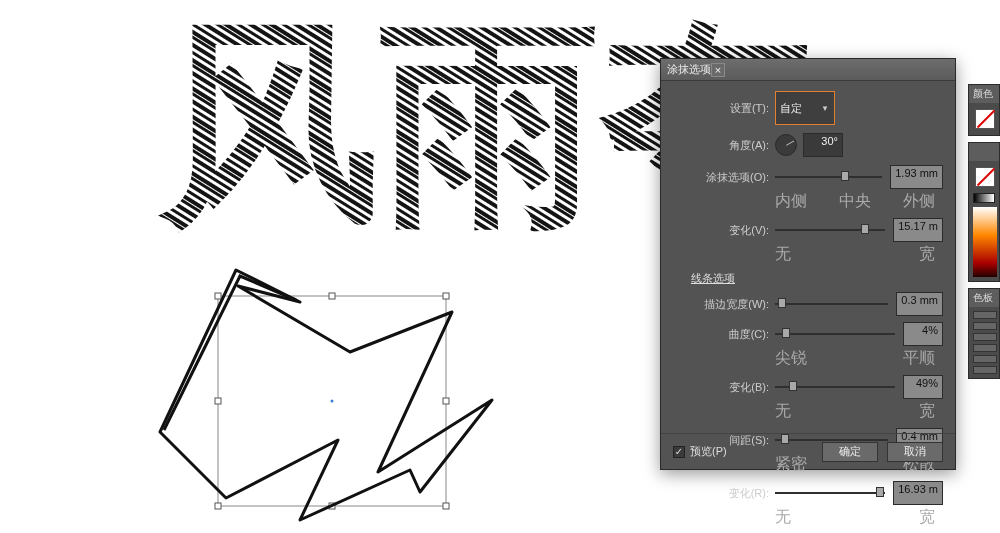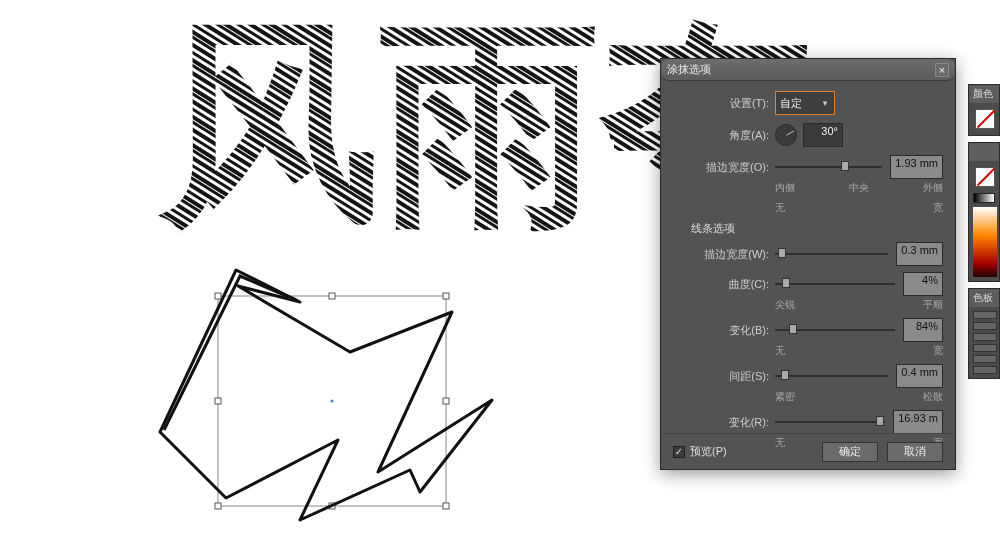--- a/index.html
+++ b/index.html
@@ -15,36 +15,35 @@
     background: #535353;
     border: 1px solid #2a2a2a;
     box-shadow: 0 4px 16px rgba(0,0,0,0.4);
     color: #ddd;
     font-size: 11px;
   }
   .dialog-titlebar {
     height: 22px;
     background: linear-gradient(#6d6d6d,#5b5b5b);
     border-bottom: 1px solid #3a3a3a;
-    display: flex; align-items: center; justify-content: space-between;
+    display: flex; align-items: center; 
     padding: 0 6px;
-    border-radius: 8px;
   }
   .dialog-title { color: #eee; font-size: 11px; }
   .dialog-close {
     width: 14px; height: 14px; line-height: 12px; text-align: center;
     border: 1px solid #888; background: #6a6a6a; color: #eee; font-size: 11px;
     cursor: pointer;
   }
   .dialog-body { padding: 10px 12px 8px 28px; }
   .row { display: flex; align-items: center; margin-bottom: 8px; }
   .row .label { width: 86px; text-align: right; padding-right: 6px; color: #ccc; }
   .dropdown {
     display: inline-flex; align-items: center;
-    height: 24px; background: #3f3f3f; border: 1px solid #e08030;
+    height: 34px; background: #3f3f3f; border: 1px solid #e08030;
     padding: 0 4px; min-width: 60px;
   }
   .dropdown .dd-text { flex: 1; color: #eee; }
   .dropdown .dd-arrow { width: 10px; text-align: center; color: #ccc; font-size: 9px; }
   .angle-dial {
     width: 22px; height: 22px; border-radius: 50%;
     background: #3a3a3a; border: 1px solid #2b2b2b;
     position: relative; margin-right: 6px;
   }
   .angle-dial::after {
@@ -63,22 +62,22 @@
   .slider {
     position: relative; flex: 1; height: 14px; margin-right: 8px;
   }
   .slider .track {
     position: absolute; left: 0; right: 0; top: 6px; height: 2px; background: #2f2f2f;
   }
   .slider .thumb {
     position: absolute; top: 1px; width: 8px; height: 10px;
     background: #a9a9a9; border: 1px solid #333;
   }
-  .slider-sub { display: flex; justify-content: space-between; font-size: 10px; color: #aaa; margin: 0 0 6px 86px; }
-  .section-title { color: #ddd; margin: 6px 0 6px 2px; font-size: 11px; }
+  .slider-sub { display: flex; justify-content: space-between; font-size: 16px; color: #aaa; margin: 0 8px 6px 86px; }
+  .section-title { color: #ddd; margin: 6px 0 6px 2px; font-size: 11px; text-decoration: underline; }
   .dialog-footer {
     position: absolute; left: 0; right: 0; bottom: 0;
     height: 36px; display: flex; align-items: center; justify-content: space-between;
     padding: 0 12px; border-top: 1px solid #444;
   }
   .checkbox { display: flex; align-items: center; gap: 5px; color: #ddd; }
   .checkbox .box {
     width: 12px; height: 12px; background: #3a3a3a; border: 1px solid #222;
     display: inline-flex; align-items: center; justify-content: center;
     color: #ddd; font-size: 10px; line-height: 1;
@@ -162,33 +161,41 @@
         </div>
       </div>
 
       <div class="row">
         <span class="label">角度(A):</span>
         <span class="angle-dial"></span>
         <span class="numbox">30°</span>
       </div>
 
       <div class="slider-row">
-        <span class="label">描边宽度(O):</span>
+        <span class="label">涂抹选项(O):</span>
         <div class="slider">
           <div class="track"></div>
             <div class="thumb" style="left:62%"></div>
         </div>
         <span class="numbox hl">1.93 mm</span>
       </div>
       <div class="slider-sub">
         <span>内侧</span>
         <span>中央</span>
         <span>外侧</span>
       </div>
 
+      <div class="slider-row">
+        <span class="label">变化(V):</span>
+        <div class="slider">
+          <div class="track"></div>
+            <div class="thumb" style="left:78%"></div>
+        </div>
+        <span class="numbox hl">15.17 m</span>
+      </div>
       <div class="slider-sub">
         <span>无</span>
         <span>宽</span>
       </div>
 
       <div class="section-title">线条选项</div>
 
       <div class="slider-row">
         <span class="label">描边宽度(W):</span>
         <div class="slider">
@@ -210,21 +217,21 @@
         <span>尖锐</span>
         <span>平顺</span>
       </div>
 
       <div class="slider-row">
         <span class="label">变化(B):</span>
         <div class="slider">
           <div class="track"></div>
             <div class="thumb" style="left:12%"></div>
         </div>
-        <span class="numbox hl">84%</span>
+        <span class="numbox hl">49%</span>
       </div>
       <div class="slider-sub">
         <span>无</span>
         <span>宽</span>
       </div>
 
       <div class="slider-row">
         <span class="label">间距(S):</span>
         <div class="slider">
           <div class="track"></div>

